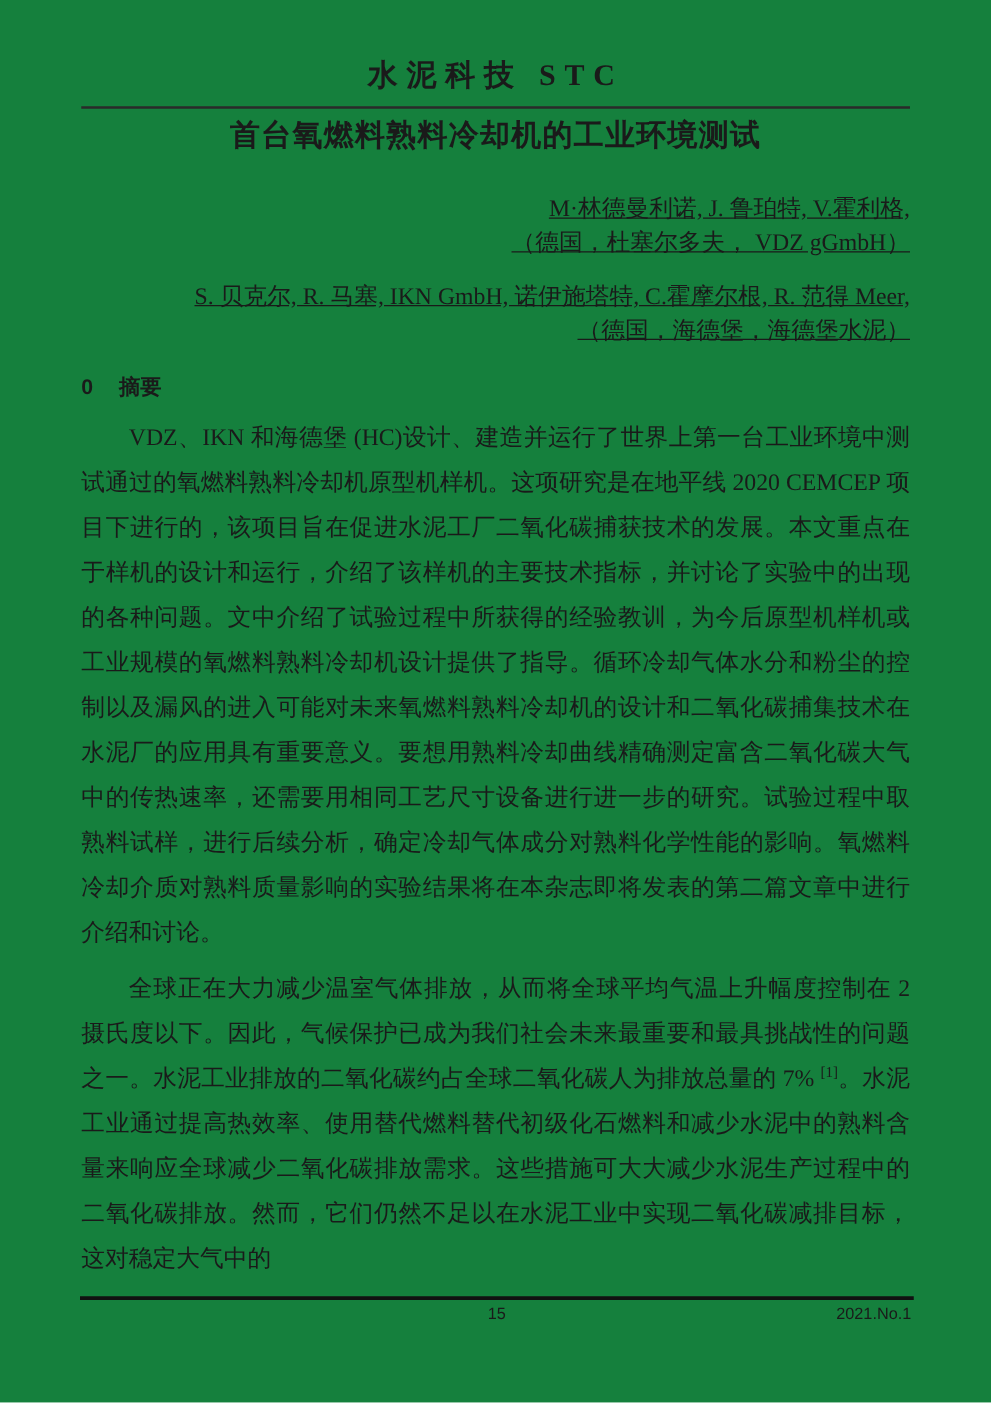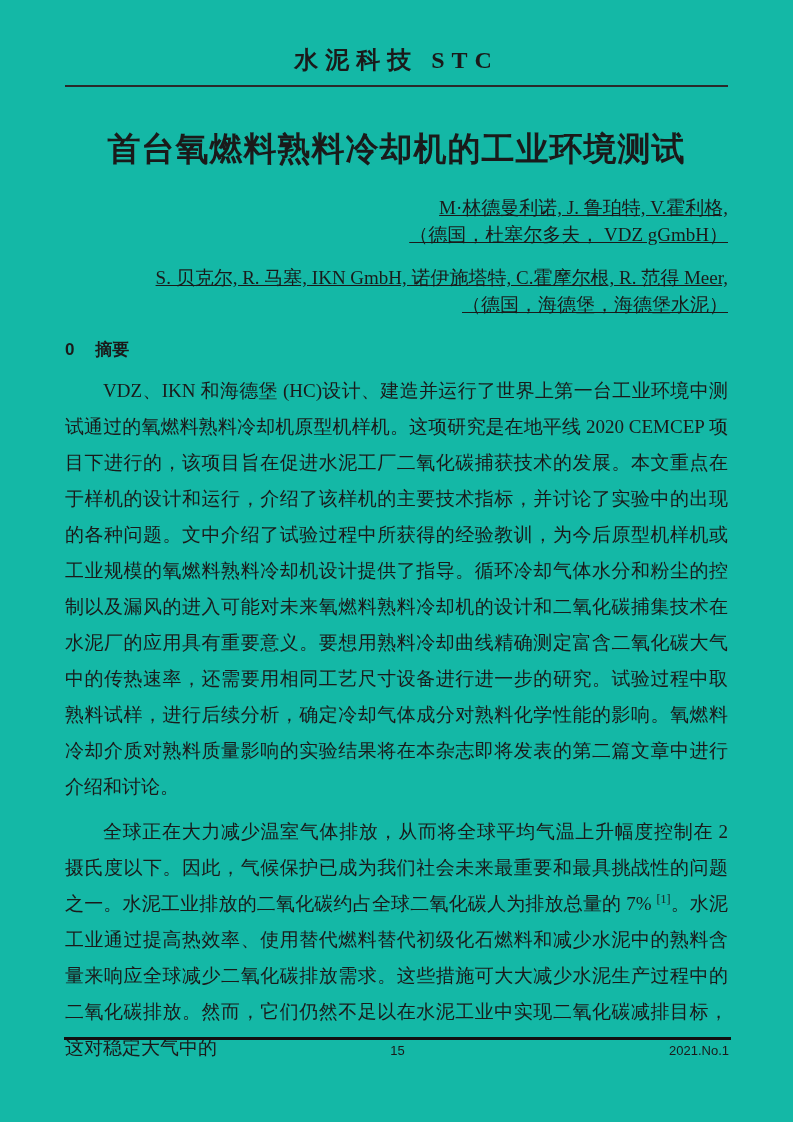--- a/index.html
+++ b/index.html
@@ -1,21 +1,21 @@
 <!DOCTYPE html>
 <html><head>
 <meta charset="utf-8">
 <style>
   * { margin: 0; padding: 0; box-sizing: border-box; }
   html, body { background: #ffffff; }
   .page {
     width: 793px;
     height: 1122px;
     margin: 0 auto;
-    background: #14b8a6;
+    background: #15803d;
     position: relative;
     overflow: hidden;
     font-family: "Liberation Serif", "DejaVu Serif", serif;
     color: #1a1a1a;
   }
   .content {
     padding: 0 65px;
   }
   .journal-header {
     padding-top: 44px;
@@ -25,24 +25,23 @@
     letter-spacing: 7px;
     font-family: "Liberation Serif", "DejaVu Serif", serif;
   }
   .header-rule {
     margin-top: 9px;
     border: 0;
     border-top: 2px solid #2a2a2a;
     height: 0;
   }
   .article-title {
-    margin-top: 40px;
     text-align: center;
     font-family: "Liberation Sans", "DejaVu Sans", sans-serif;
-    font-size: 33px;
+    font-size: 24px;
     font-weight: 700;
     letter-spacing: 1px;
     line-height: 44px;
   }
   .author-group {
     text-align: right;
     font-size: 19px;
     line-height: 27px;
     text-decoration: underline;
   }

